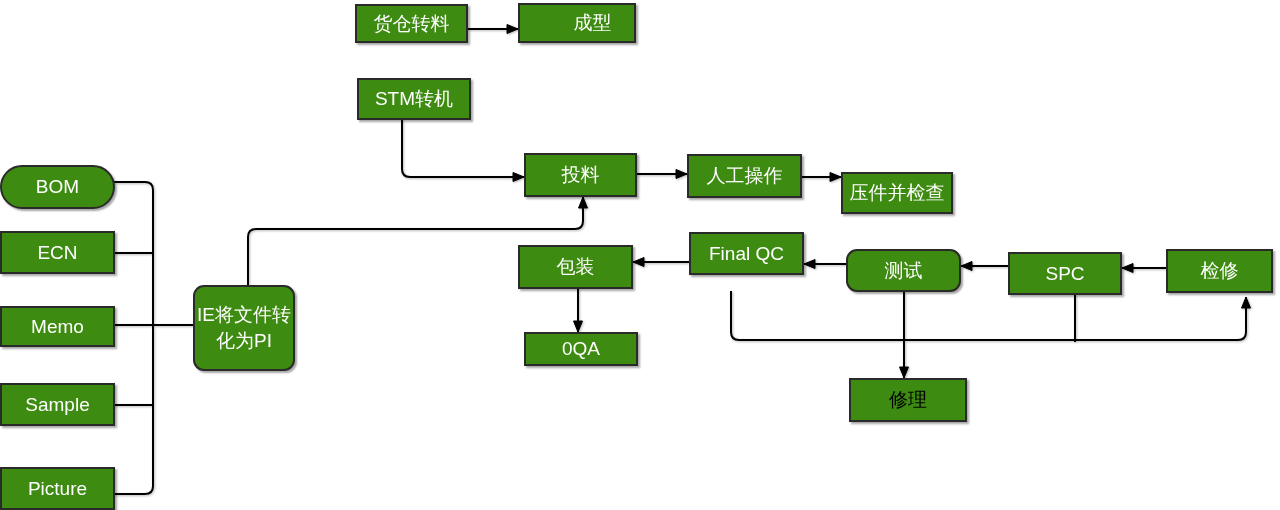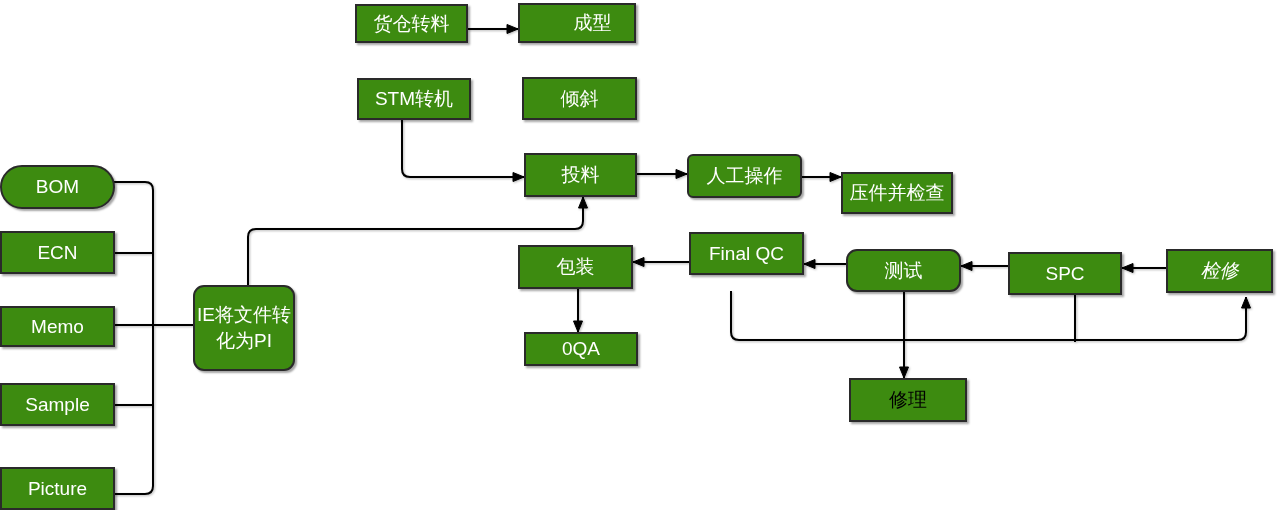--- a/index.html
+++ b/index.html
@@ -93,45 +93,42 @@
     </div>
     <div class="node" style="left: 355px; top: 4px; width: 113px; height: 39px; background: rgb(61, 139, 16); border-color: rgb(42, 42, 42); color: rgb(255, 255, 255);">
       <span>货仓转料</span>
     </div>
     <div class="node" style="left: 518px; top: 3px; width: 118px; height: 40px; background: rgb(61, 139, 16); border-color: rgb(42, 42, 42); color: rgb(255, 255, 255); padding-left: 32px;">
       <span>成型</span>
     </div>
     <div class="node" style="left: 357px; top: 78px; width: 114px; height: 42px; background: rgb(61, 139, 16); border-color: rgb(42, 42, 42); color: rgb(255, 255, 255);">
       <span>STM转机</span>
     </div>
-    <div class="node" style="left: 522px; top: 77px; width: 115px; height: 43px; background: rgb(61, 139, 16); border-color: rgb(42, 42, 42); color: rgb(255, 255, 255);">
-      <span>倾斜</span>
-    </div>
     <div class="node" style="left: 524px; top: 153px; width: 113px; height: 44px; background: rgb(61, 139, 16); border-color: rgb(42, 42, 42); color: rgb(255, 255, 255);">
       <span>投料</span>
     </div>
-    <div class="node" style="left: 687px; top: 154px; width: 115px; height: 44px; background: rgb(61, 139, 16); border-color: rgb(42, 42, 42); color: rgb(255, 255, 255); border-radius: 6px;">
+    <div class="node" style="left: 687px; top: 154px; width: 115px; height: 44px; background: rgb(61, 139, 16); border-color: rgb(42, 42, 42); color: rgb(255, 255, 255);">
       <span>人工操作</span>
     </div>
     <div class="node" style="left: 841px; top: 157px; width: 112px; height: 42px; background: rgb(61, 139, 16); border-color: rgb(42, 42, 42); color: rgb(255, 255, 255); margin-top: 15px;">
       <span>压件并检查</span>
     </div>
     <div class="node" style="left: 518px; top: 245px; width: 115px; height: 44px; background: rgb(61, 139, 16); border-color: rgb(42, 42, 42); color: rgb(255, 255, 255);">
       <span>包装</span>
     </div>
     <div class="node" style="left: 689px; top: 232px; width: 115px; height: 43px; background: rgb(61, 139, 16); border-color: rgb(42, 42, 42); color: rgb(255, 255, 255);">
       <span>Final QC</span>
     </div>
     <div class="node" style="left: 846px; top: 249px; width: 115px; height: 43px; background: rgb(61, 139, 16); border-color: rgb(42, 42, 42); color: rgb(255, 255, 255); border-radius: 11px;">
       <span>测试</span>
     </div>
     <div class="node" style="left: 1008px; top: 252px; width: 114px; height: 43px; background: rgb(61, 139, 16); border-color: rgb(42, 42, 42); color: rgb(255, 255, 255);">
       <span>SPC</span>
     </div>
-    <div class="node" style="left: 1166px; top: 249px; width: 107px; height: 44px; background: rgb(61, 139, 16); border-color: rgb(42, 42, 42); color: rgb(255, 255, 255); font-style: italic;">
+    <div class="node" style="left: 1166px; top: 249px; width: 107px; height: 44px; background: rgb(61, 139, 16); border-color: rgb(42, 42, 42); color: rgb(255, 255, 255);">
       <span>检修</span>
     </div>
     <div class="node" style="left: 524px; top: 332px; width: 114px; height: 34px; background: rgb(61, 139, 16); border-color: rgb(42, 42, 42); color: rgb(255, 255, 255);">
       <span>0QA</span>
     </div>
     <div class="node" style="left: 849px; top: 378px; width: 118px; height: 44px; background: rgb(61, 139, 16); border-color: rgb(42, 42, 42); color: #000000;">
       <span>修理</span>
     </div>
   </div>
 

